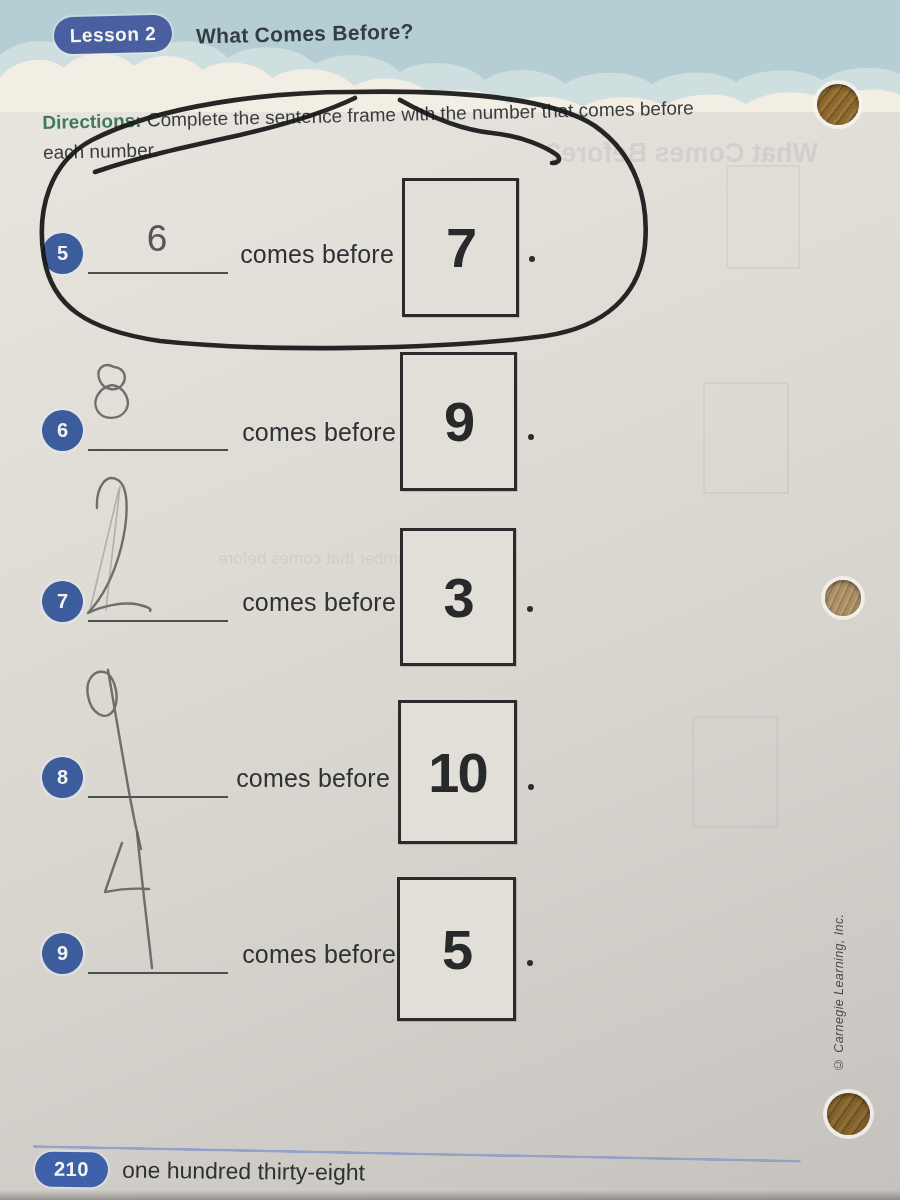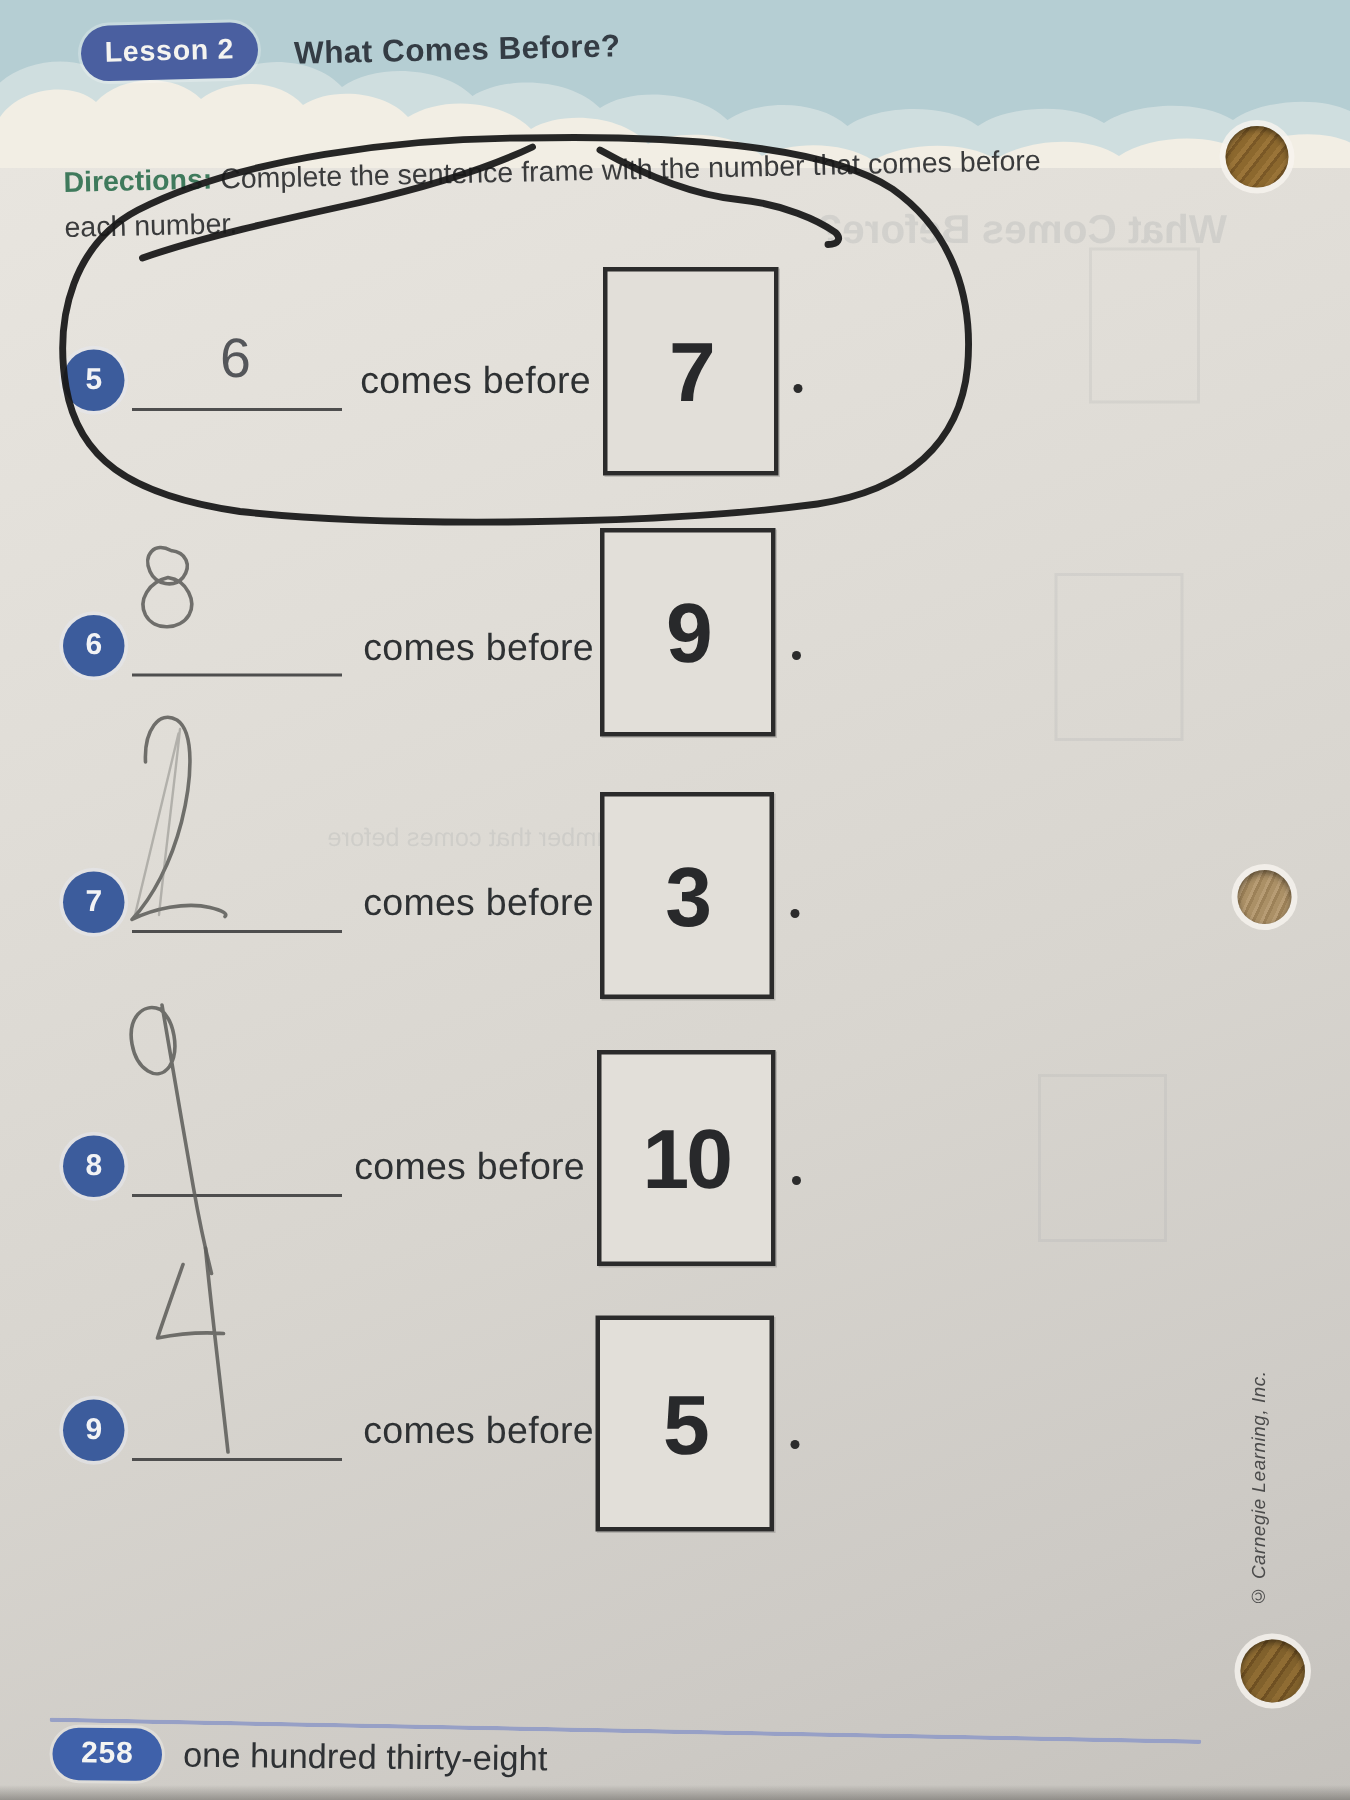--- a/index.html
+++ b/index.html
@@ -146,16 +146,16 @@
     <path class="pencil" d="M 122,843 C 116,860 110,877 105,892 M 105,892 C 120,889 136,888 149,889 M 137,832 C 141,874 147,922 152,968"></path>
   </svg>
 
   <div class="hole h1"></div>
   <div class="hole h2"></div>
   <div class="hole h3"></div>
 
   <div class="copyright">© Carnegie Learning, Inc.</div>
 
   <div class="footer-line"></div>
-  <div class="page-pill">258</div>
+  <div class="page-pill">210</div>
   <div class="page-word">one hundred thirty-eight</div>
 
 </div>
 
 </body></html>

